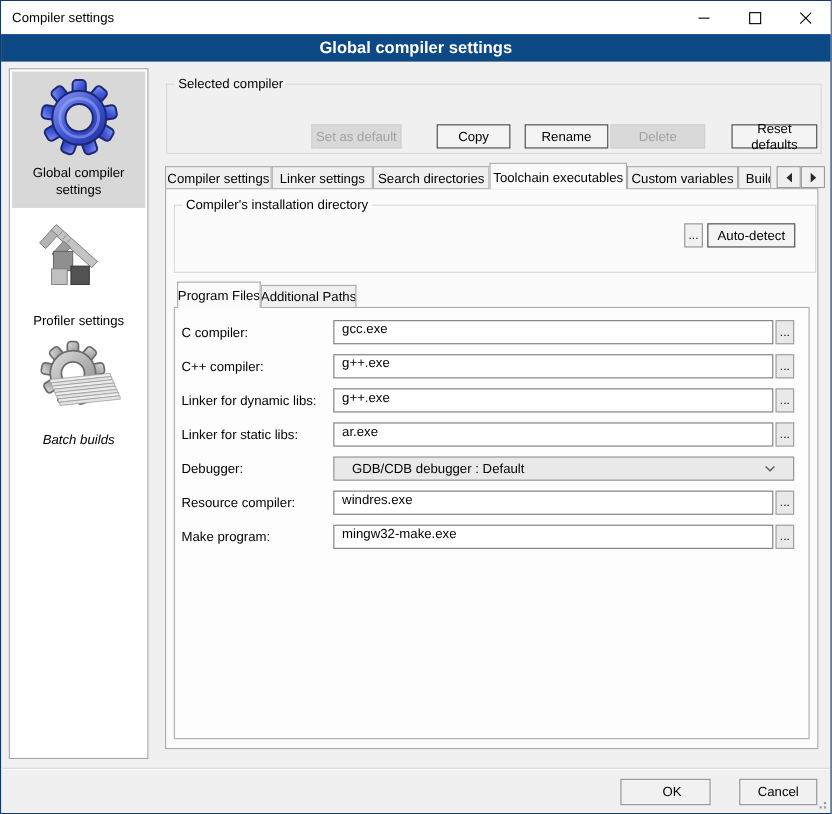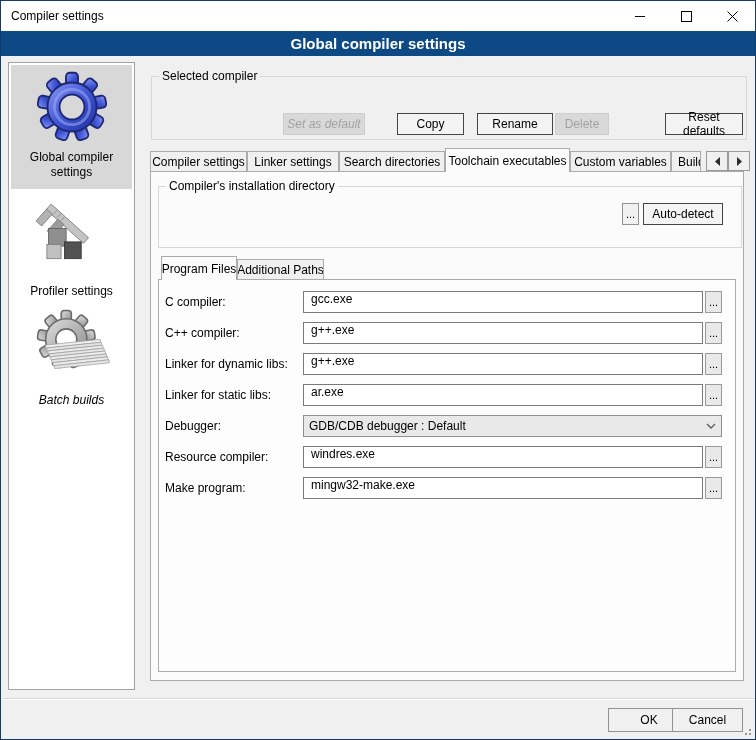--- a/index.html
+++ b/index.html
@@ -54,21 +54,21 @@
   .pathinput .seltext{background:#0078d7;color:#fff;padding:1px 2px;white-space:nowrap;}
   .note{position:absolute;color:#b22222;white-space:nowrap;overflow:hidden;font-size:12px;}
   
   .frow{position:absolute;left:0;right:0;height:22px;z-index:2;}
   .flabel{position:absolute;left:165px;line-height:22px;}
   .finput{position:absolute;left:303px;width:400px;height:22px;box-sizing:border-box;background:#fff;
           border:1px solid #7a7a7a;display:flex;padding:0 7px;white-space:nowrap;overflow:hidden;}
   .fbrowse{position:absolute;left:705px;width:17px;height:22px;box-sizing:border-box;background:#e9e9e9;
            border:1px solid #9a9a9a;font-size:11px;line-height:16px;text-align:center;padding:0;}
   .fcombo{position:absolute;left:303px;width:419px;height:22px;box-sizing:border-box;background:#e9e9e9;
-          border:1px solid #8f8f8f;display:flex;align-items:center;padding:0 5px;}
+          border:1px solid #8f8f8f;display:flex;align-items:center;padding:0 16px;}
   .fcombo .val{flex:1;white-space:nowrap;overflow:hidden;}
   
   .separator{position:absolute;left:2px;right:2px;top:698px;height:1px;background:#d9d9d9;border-bottom:1px solid #fdfdfd;}
   .grip{position:absolute;right:5px;bottom:5px;width:2px;height:2px;background:#9a9a9a;
         box-shadow:-4px 0 0 #9a9a9a,0 -4px 0 #9a9a9a;}
 </style>
 </head>
 <body>
 
 <div id="win">
@@ -172,24 +172,24 @@
           <rect x="7" y="22.4" width="58" height="3.2" fill="#e4e4e4" stroke="#9a9a9a" stroke-width="0.7"></rect>
         </g>
       </svg>
       <span class="sidelabel" style="margin-top:8px;">Batch builds</span>
     </div>
   </div>
 
   <div class="group" style="left:151px;top:76px;width:596px;height:64px;">
     <span class="gtitle bg-dialog">Selected compiler</span>
   </div>
-  <button class="btn disabled" style="left:283px;top:113px;width:82px;font-style:italic;">Set as default</button>
+  <button class="btn disabled" style="left:283px;top:113px;width:82px;">Set as default</button>
   <button class="btn" style="left:397px;top:113px;width:67px;">Copy</button>
   <button class="btn" style="left:477px;top:113px;width:76px;">Rename</button>
-  <button class="btn disabled" style="left:555px;top:113px;width:54px;">Delete</button>
+  <button class="btn disabled" style="left:555px;top:113px;width:86px;">Delete</button>
   <button class="btn" style="left:665px;top:113px;width:78px;">Reset defaults</button>
 
   <div class="tabstrip" style="left:150px;top:148px;height:24px;">
     <div class="tab" style="width:97px;">Compiler settings</div>
     <div class="tab" style="width:92px;">Linker settings</div>
     <div class="tab" style="width:106px;">Search directories</div>
     <div class="tab active" style="width:125px;">Toolchain executables</div>
     <div class="tab" style="width:101px;">Custom variables</div>
     <div class="tab clip" style="width:30px;">Build</div>
   </div>
@@ -264,17 +264,17 @@
   </div>
   <div class="frow" style="top:477px;">
     <span class="flabel">Make program:</span>
     <div class="finput">
         <span>mingw32-make.exe</span>
       </div>
     <button class="fbrowse">...</button>
   </div>
 
   <div class="separator"></div>
-  <button class="btn soft" style="left:608px;top:708px;width:70px;height:24px;padding-left:12px;">OK</button>
+  <button class="btn soft" style="left:564px;top:708px;width:82px;height:24px;padding-left:12px;">OK</button>
   <button class="btn soft" style="left:672px;top:708px;width:71px;height:24px;">Cancel</button>
   <div class="grip"></div>
 
 </div>
 
 </body></html>

